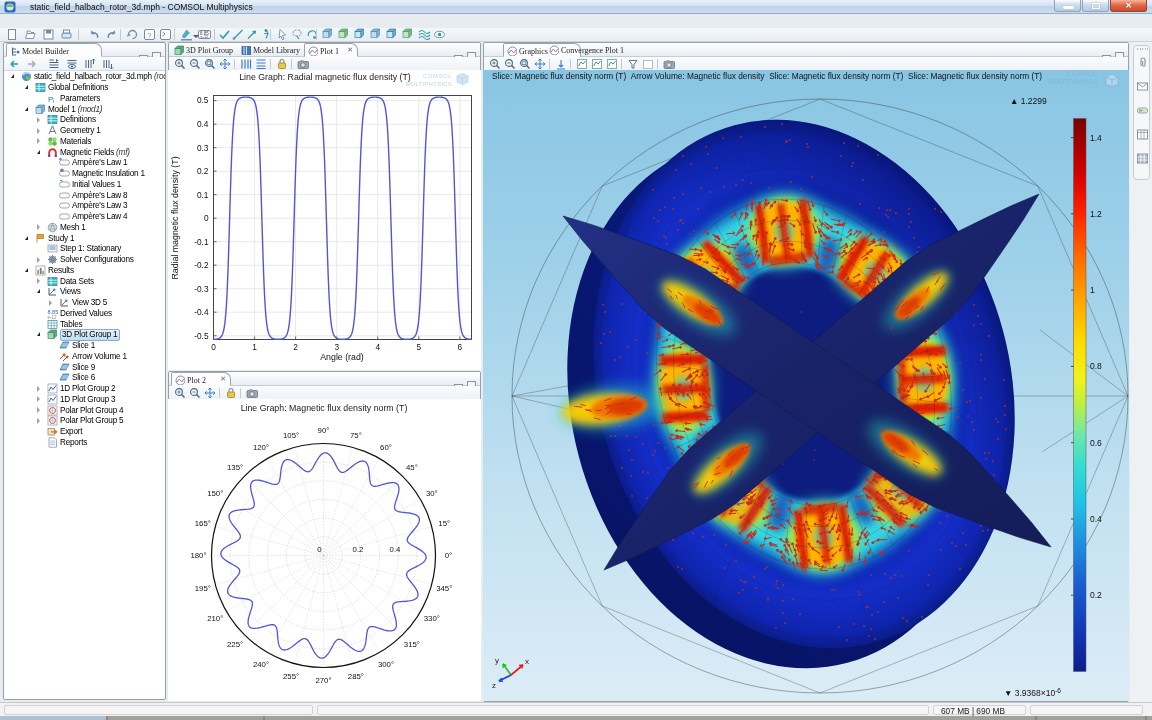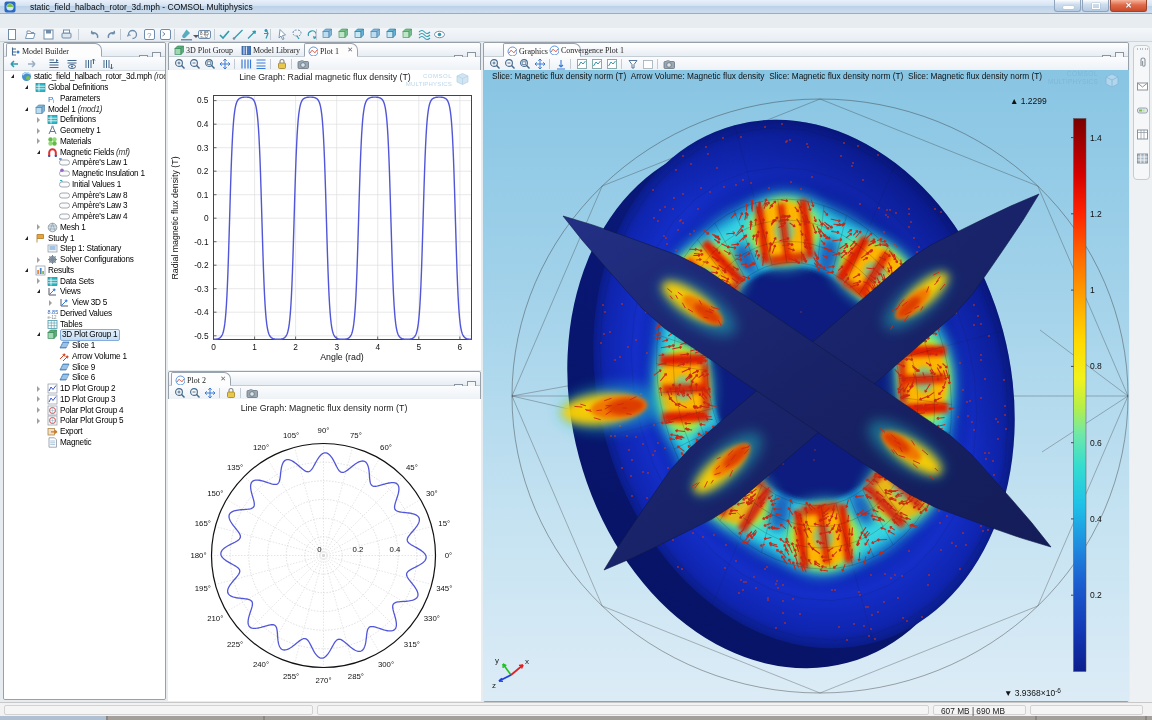--- a/index.html
+++ b/index.html
@@ -623,21 +623,21 @@
           </span>
           <span class="tlabel" style="left:56px">Export</span>
         </div>
 <div class="trow" style="top:365.8px">
           <span class="tico" style="left:43px">
             <svg class="ti" width="11" height="11" viewBox="0 0 11 11">
               <path d="M2,0.8 L7.5,0.8 L9.5,2.8 L9.5,10.2 L2,10.2 Z" fill="#fff" stroke="#8a94a0" stroke-width="0.8"></path>
               <path d="M3.2,4 L8.2,4 M3.2,5.8 L8.2,5.8 M3.2,7.6 L8.2,7.6" stroke="#88aacc" stroke-width="0.7"></path>
             </svg>
           </span>
-          <span class="tlabel" style="left:56px">Magnetic</span>
+          <span class="tlabel" style="left:56px">Reports</span>
         </div>
   </div>
 </div>
 
 <div class="panel" style="left:168px;top:42px;width:313px;height:328px">
   <div class="phead">
     <div class="tab" style="left:2px;width:66px">
           <span class="tabico"><svg class="tabsvg" width="10" height="10" viewBox="0 0 10 10">
               <rect x="1" y="3.5" width="6" height="6" fill="#9fd9b4" stroke="#3d8a5c" stroke-width="0.7"></rect>
               <path d="M1,3.5 L3.5,1 L9.5,1 L7,3.5 Z" fill="#57b07a" stroke="#3d8a5c" stroke-width="0.7"></path>

